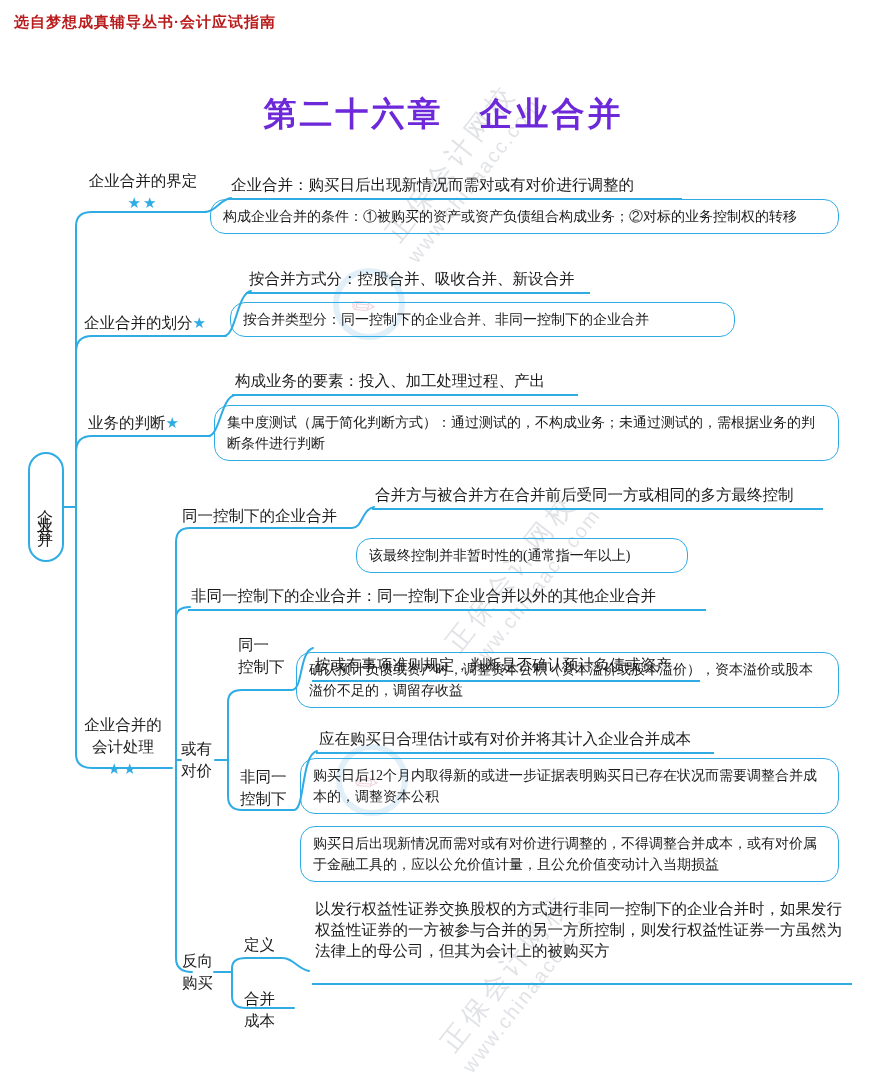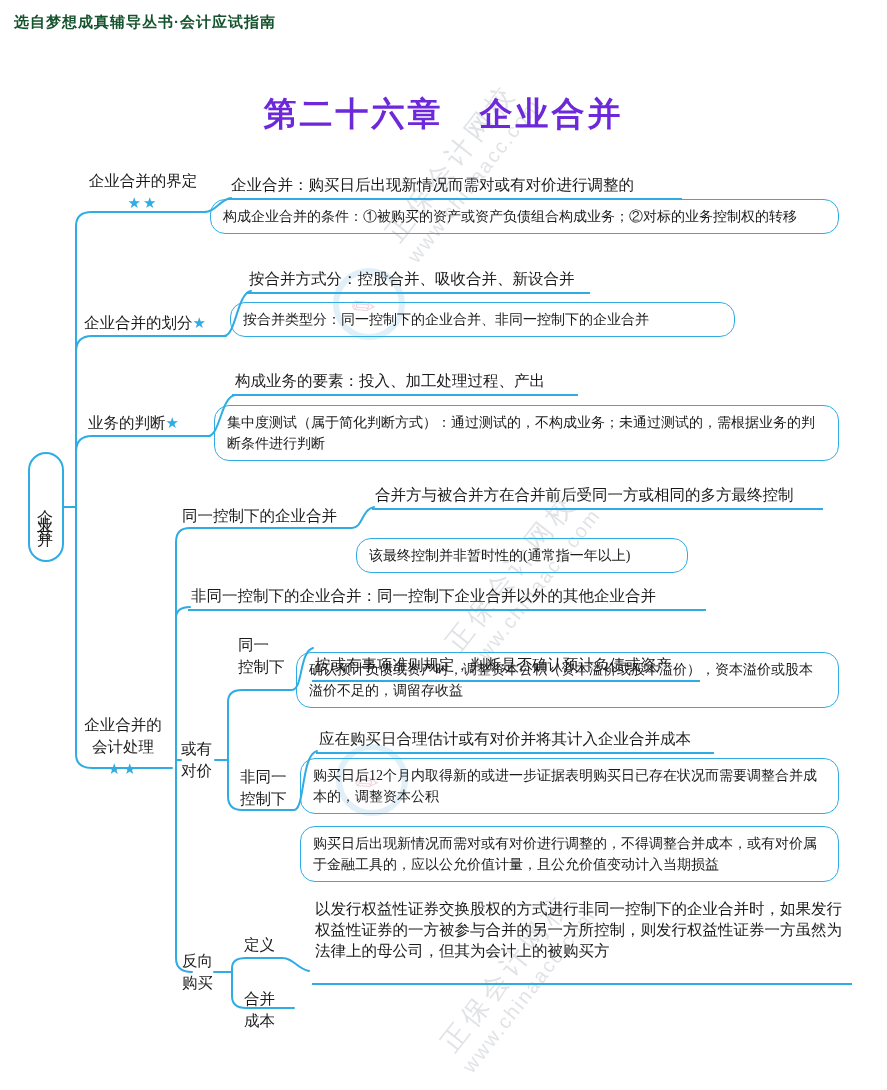--- a/index.html
+++ b/index.html
@@ -1,21 +1,21 @@
 <!DOCTYPE html>
 <html><head>
 <meta charset="utf-8">
 <style>
   html,body{margin:0;padding:0;background:#ffffff;}
   #page{position:relative;width:887px;height:1090px;background:#fff;overflow:hidden;
         font-family:"Liberation Serif","DejaVu Serif",serif;color:#1a1a1a;}
   .abs{position:absolute;}
   
   .hdr{left:14px;top:13px;font-family:"Liberation Sans","DejaVu Sans",sans-serif;
-       font-weight:bold;font-size:15px;letter-spacing:1px;color:#14532d;}
+       font-weight:bold;font-size:15px;letter-spacing:1px;color:#b91c1c;}
   .title{left:0;top:92px;width:100%;text-align:center;
          font-family:"Liberation Sans","DejaVu Sans",sans-serif;font-weight:bold;
          font-size:33px;color:#6d28d9;letter-spacing:3px;z-index:2;}
   .title .gap{display:inline-block;width:36px;}
   
   .leaf{font-size:15.5px;line-height:21px;border-bottom:2px solid #2face4;
         padding:0 3px 3px 3px;z-index:2;}
   .box{font-size:14px;line-height:21px;border:1.6px solid #2face4;
        border-radius:15px;padding:6px 12px;z-index:2;}
   .lbl{font-size:15.5px;line-height:22px;z-index:2;}

